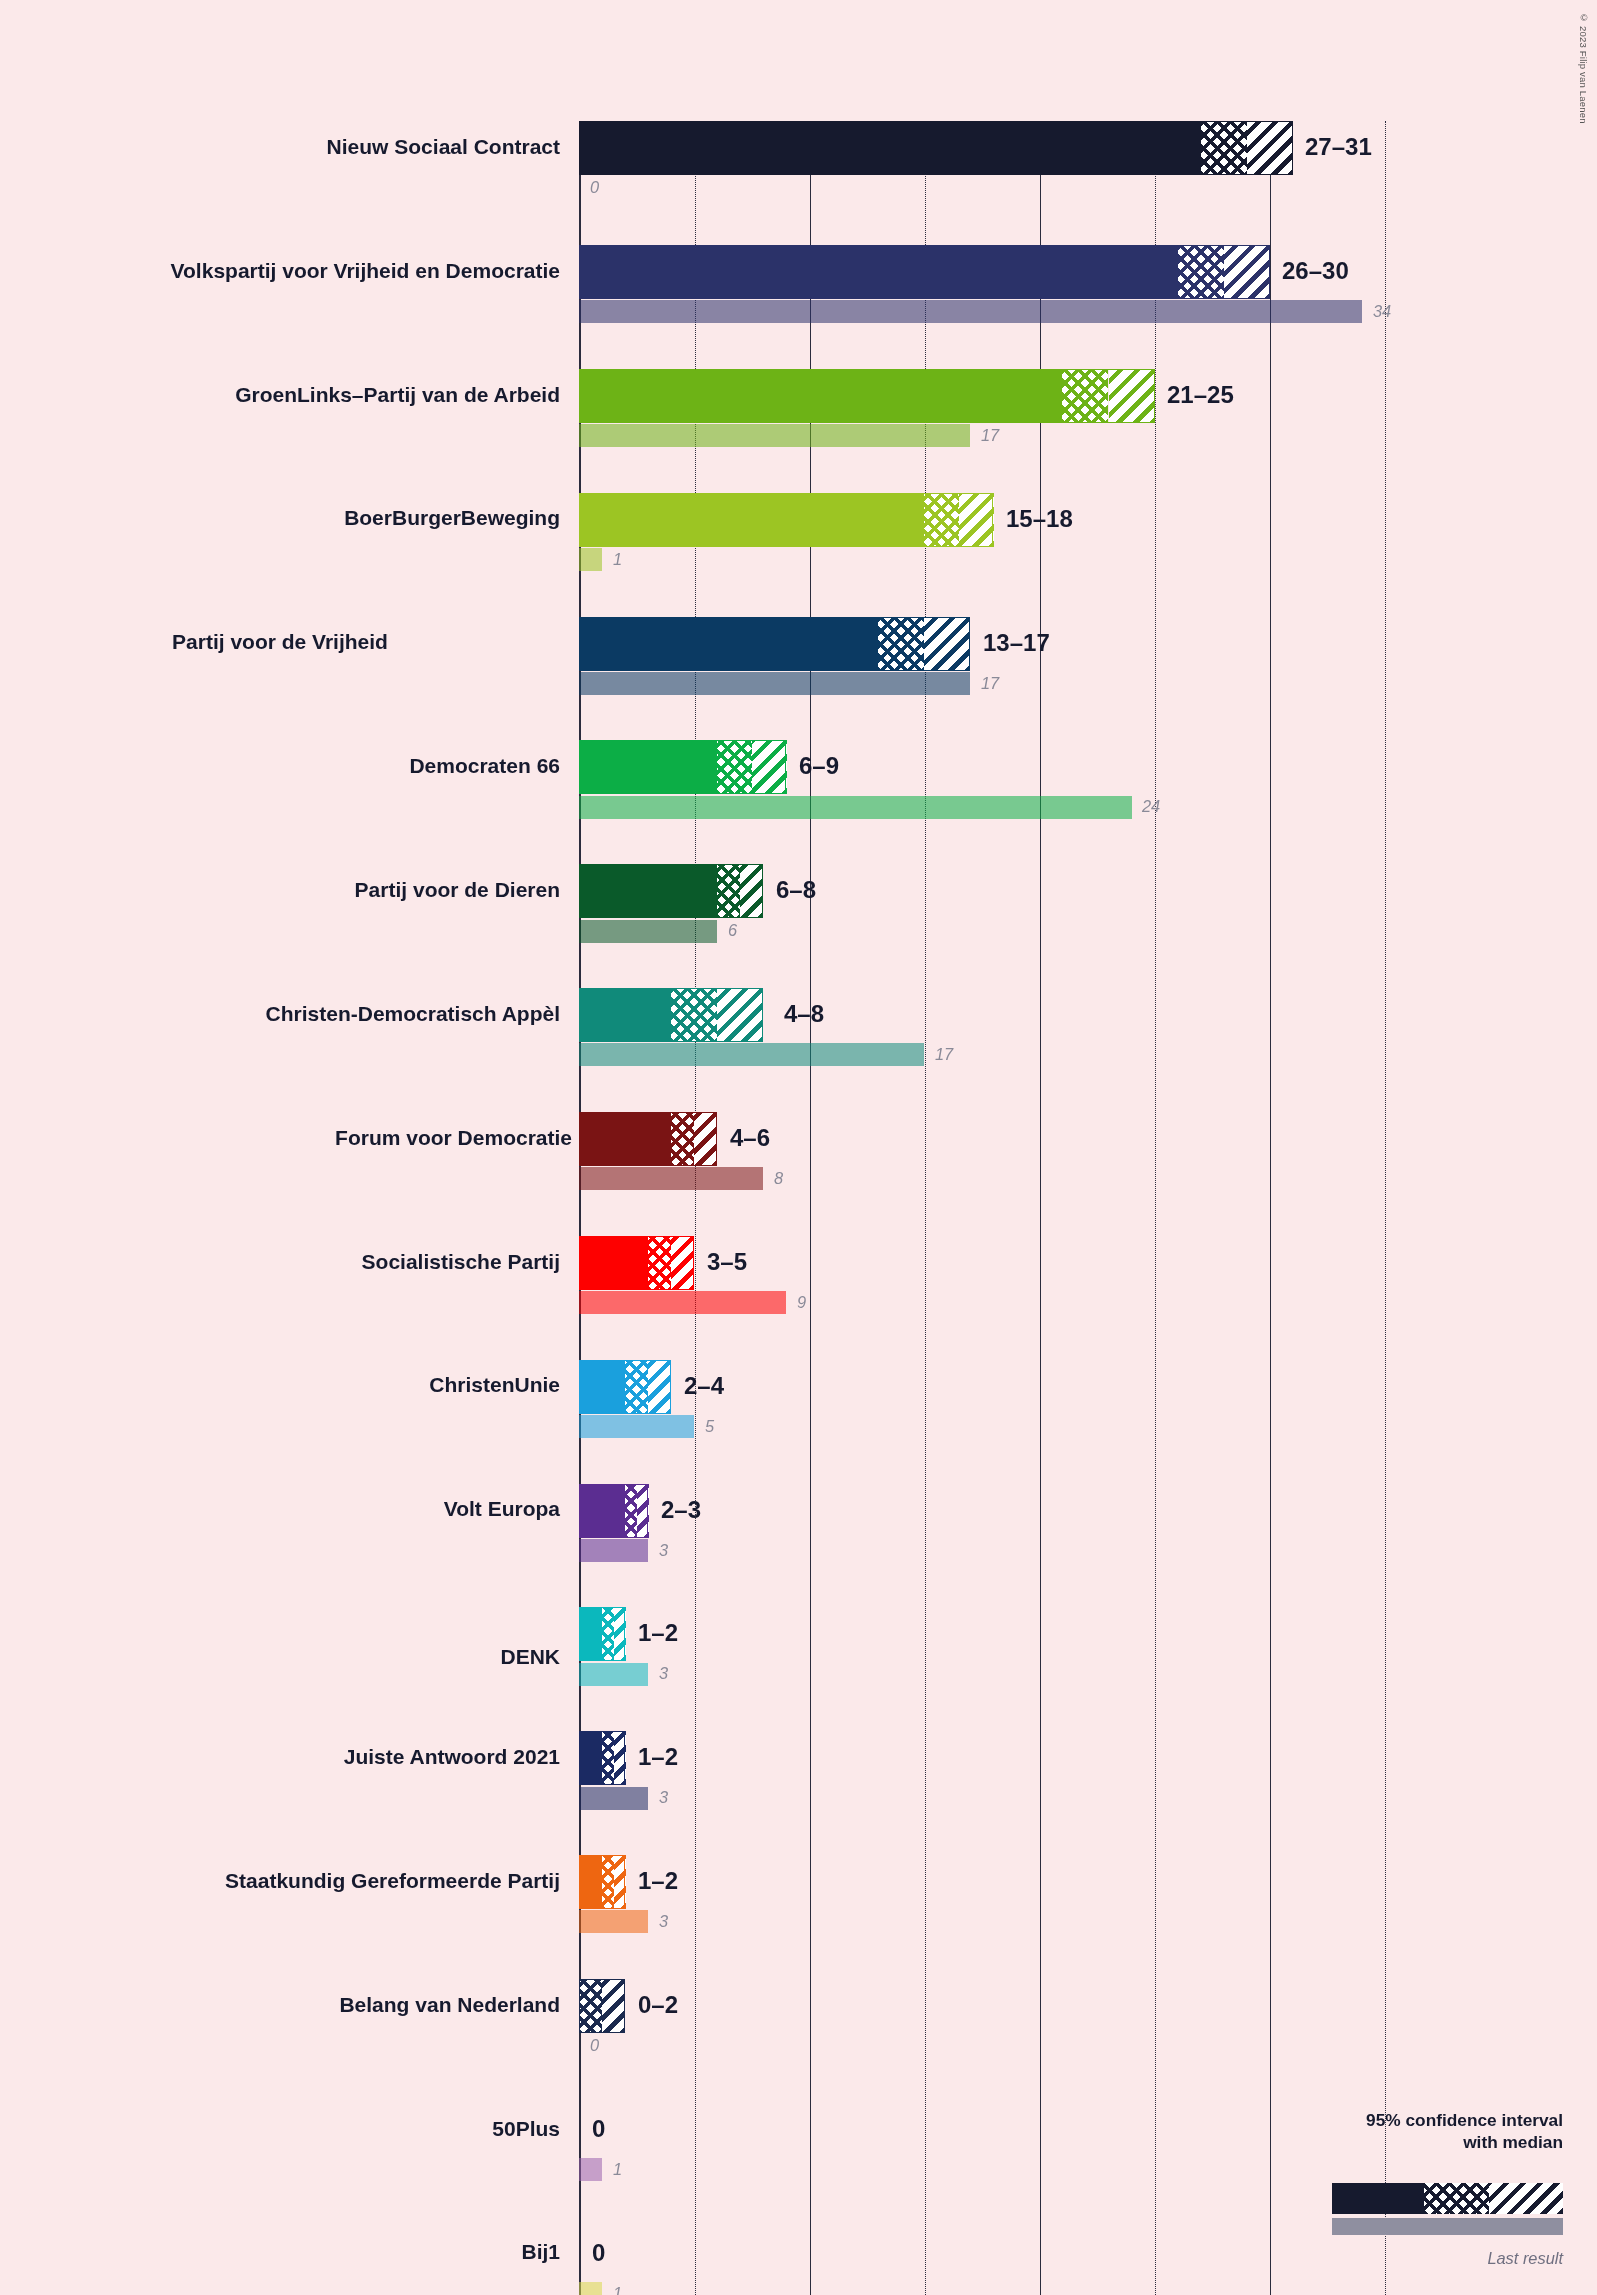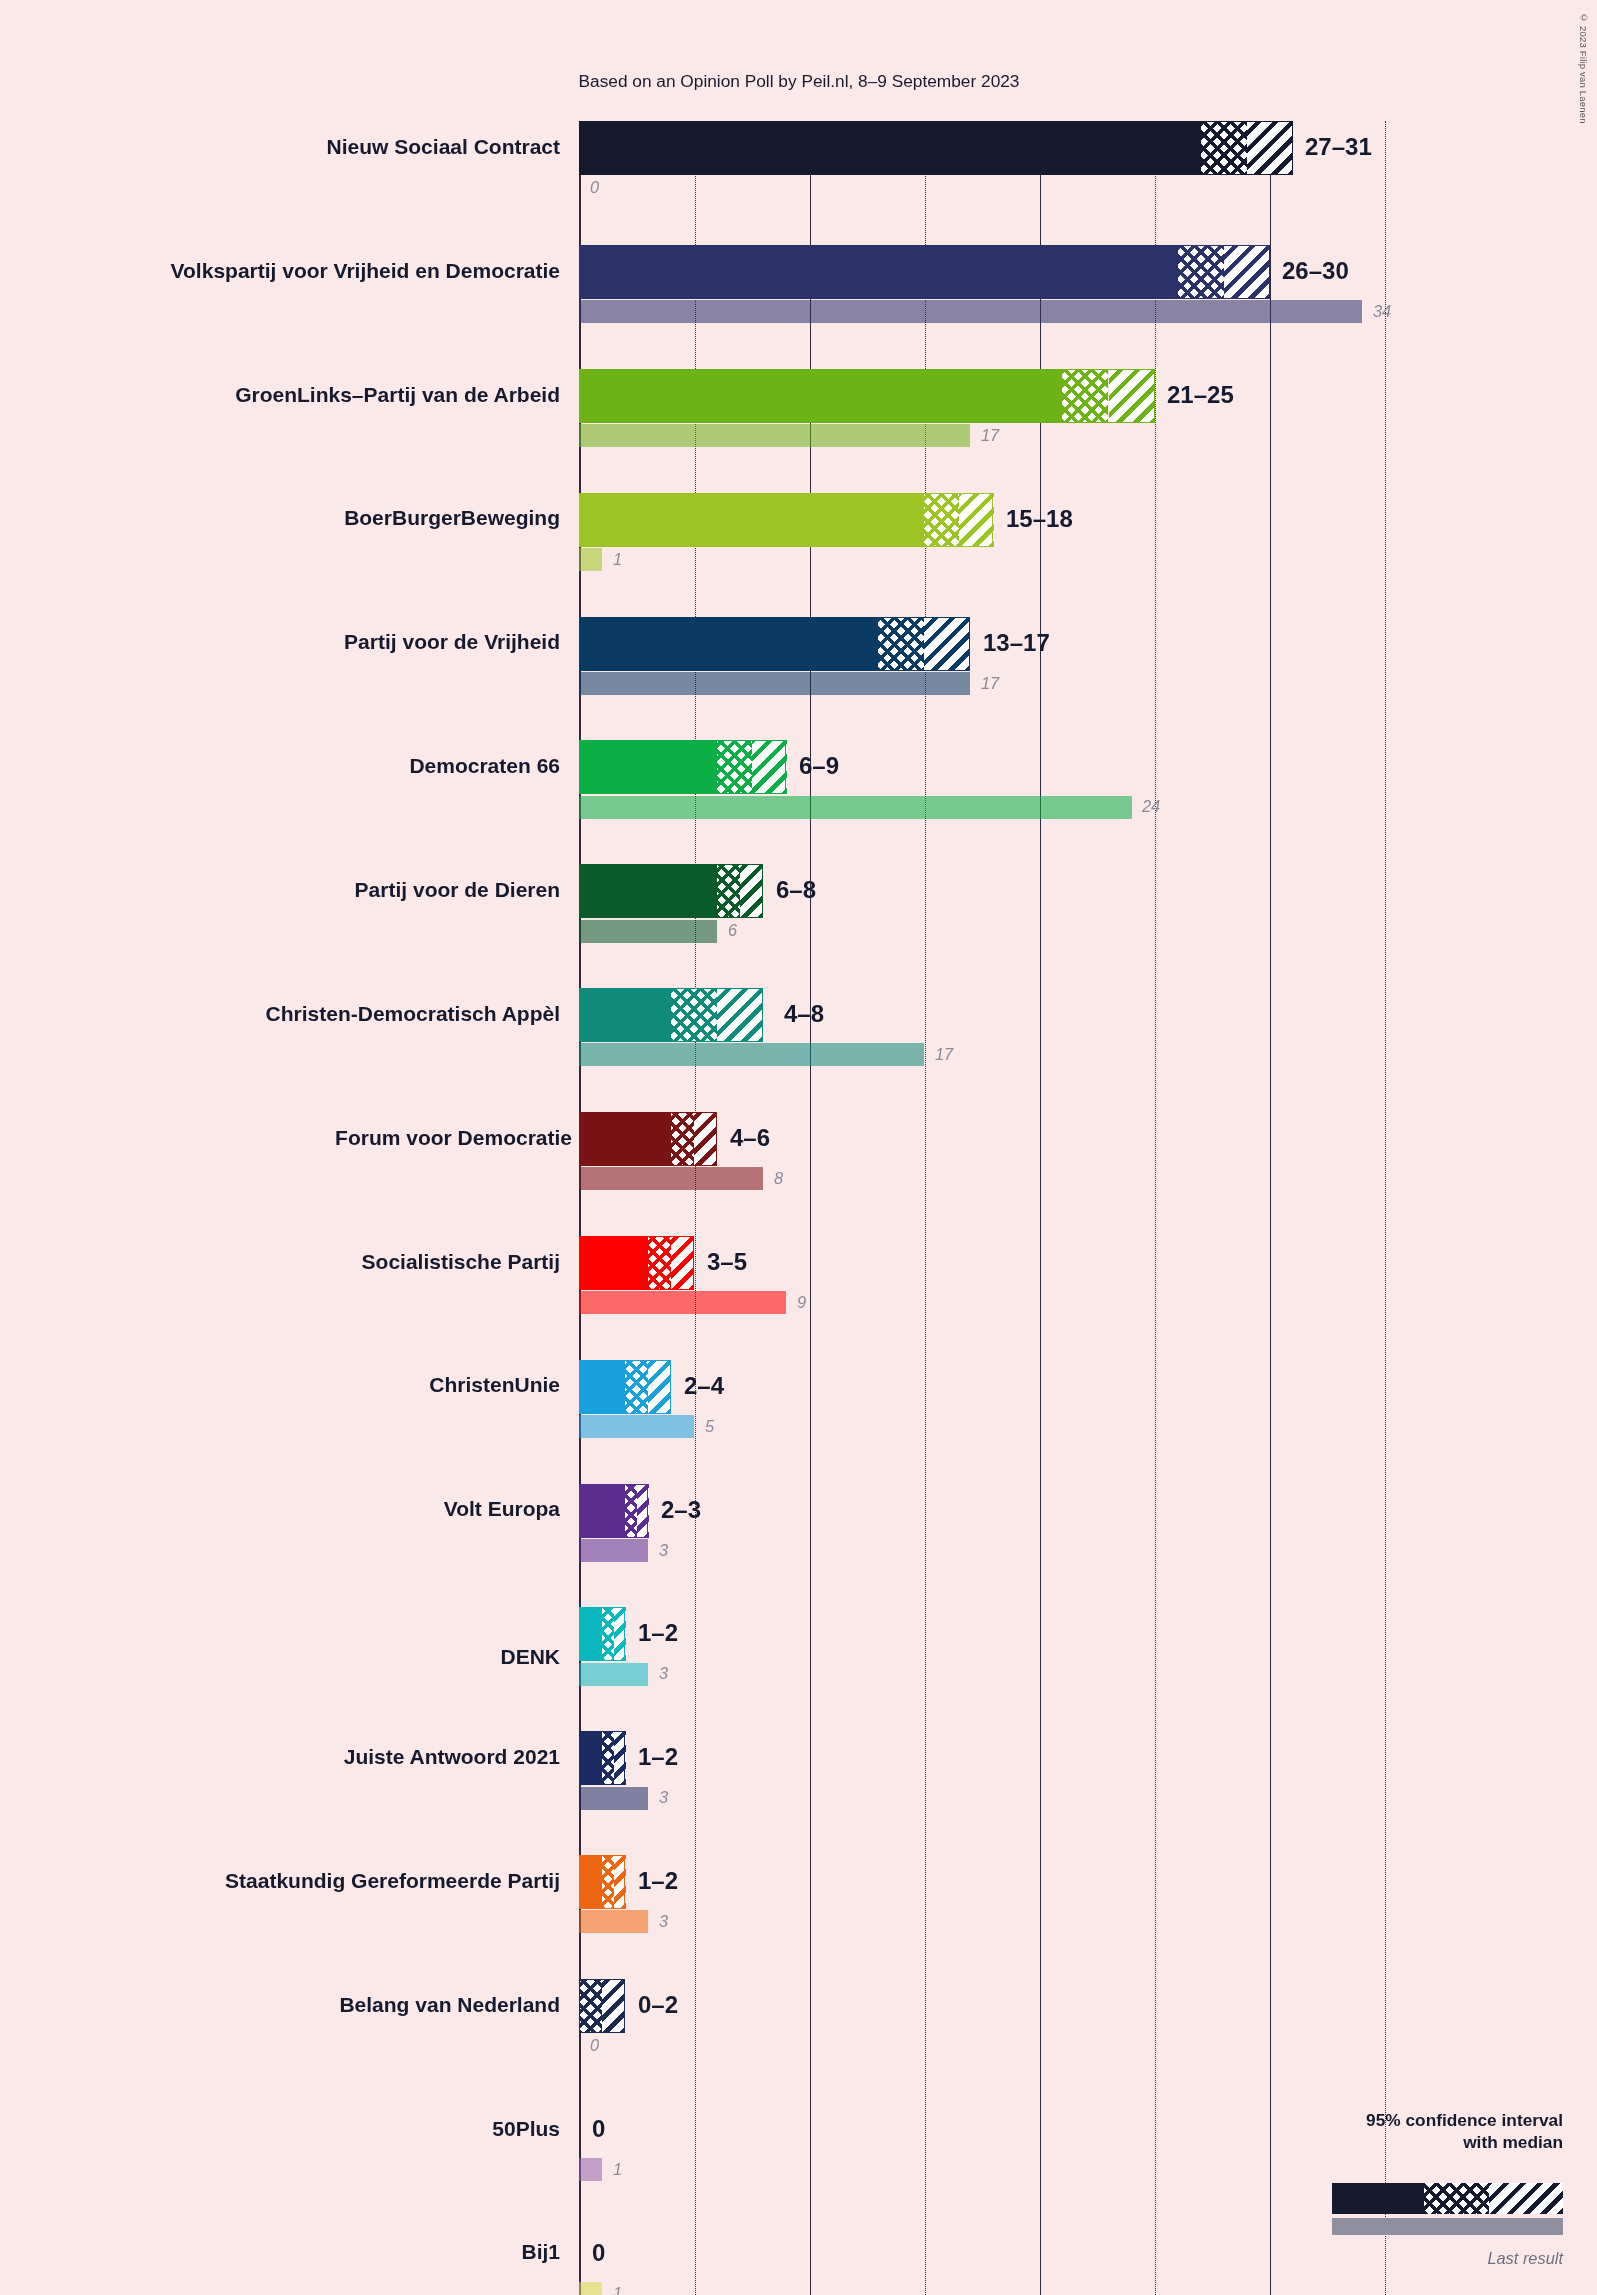--- a/index.html
+++ b/index.html
@@ -136,21 +136,20 @@
     text-align:right;
   }
 </style>
 </head>
 <body>
 
 <div id="chart-root">
 
   <div class="copyright">© 2023 Filip van Laenen</div>
 
-  <div class="subtitle">Based on an Opinion Poll by Peil.nl, 8–9 September 2023</div>
 
   <div class="plot" id="plot">
       <div class="gridline solid" style="left: 579px; top: 121px; height: 2198px;"></div>
       <div class="gridline" style="left: 695px; top: 121px; height: 2198px;"></div>
       <div class="gridline solid" style="left: 810px; top: 121px; height: 2198px;"></div>
       <div class="gridline" style="left: 925px; top: 121px; height: 2198px;"></div>
       <div class="gridline solid" style="left: 1040px; top: 121px; height: 2198px;"></div>
       <div class="gridline" style="left: 1155px; top: 121px; height: 2198px;"></div>
       <div class="gridline solid" style="left: 1270px; top: 121px; height: 2198px;"></div>
       <div class="gridline" style="left: 1385px; top: 121px; height: 2198px;"></div>
@@ -188,21 +187,21 @@
       <div class="rowlabel" style="top: 506px; left: 0px; width: 560px;">BoerBurgerBeweging</div>
       <div class="bar" style="left: 579px; top: 493px; width: 414px; height: 54px;">
         <div class="solidpart" style="width: 345px; background: rgb(156, 197, 35);"></div>
         <div class="crosspart" style="left: 345px; width: 35px; background-image: repeating-linear-gradient(45deg, rgb(156, 197, 35) 0px, rgb(156, 197, 35) 3.5px, transparent 3.5px, transparent 9.5px), repeating-linear-gradient(-45deg, rgb(156, 197, 35) 0px, rgb(156, 197, 35) 3.5px, transparent 3.5px, transparent 9.5px);"></div>
         <div class="diagpart" style="left: 380px; width: 35px; background-image: repeating-linear-gradient(-45deg, rgb(156, 197, 35) 0px, rgb(156, 197, 35) 4.3px, transparent 4.3px, transparent 12px);"></div>
         <div class="outline" style="border-color: rgb(156, 197, 35);"></div>
       </div>
       <div class="rangelabel" style="left: 1006px; top: 505px;">15–18</div>
       <div class="lastbar" style="left: 579px; top: 548px; width: 23px; background: rgb(156, 197, 35);"></div>
       <div class="lastlabel" style="left: 613px; top: 550px;">1</div>
-      <div class="rowlabel" style="top: 630px; left: 0px; width: 560px;">Partij voor de Vrijheid</div>
+      <div class="rowlabel" style="top: 630px; left: 0px; width: 560px; text-align: center;">Partij voor de Vrijheid</div>
       <div class="bar" style="left: 579px; top: 617px; width: 391px; height: 54px;">
         <div class="solidpart" style="width: 299px; background: rgb(11, 58, 99);"></div>
         <div class="crosspart" style="left: 299px; width: 46px; background-image: repeating-linear-gradient(45deg, rgb(11, 58, 99) 0px, rgb(11, 58, 99) 3.5px, transparent 3.5px, transparent 9.5px), repeating-linear-gradient(-45deg, rgb(11, 58, 99) 0px, rgb(11, 58, 99) 3.5px, transparent 3.5px, transparent 9.5px);"></div>
         <div class="diagpart" style="left: 345px; width: 46px; background-image: repeating-linear-gradient(-45deg, rgb(11, 58, 99) 0px, rgb(11, 58, 99) 4.3px, transparent 4.3px, transparent 12px);"></div>
         <div class="outline" style="border-color: rgb(11, 58, 99);"></div>
       </div>
       <div class="rangelabel" style="left: 983px; top: 629px;">13–17</div>
       <div class="lastbar" style="left: 579px; top: 672px; width: 391px; background: rgb(11, 58, 99);"></div>
       <div class="lastlabel" style="left: 981px; top: 674px;">17</div>
       <div class="rowlabel" style="top: 754px; left: 0px; width: 560px;">Democraten 66</div>

